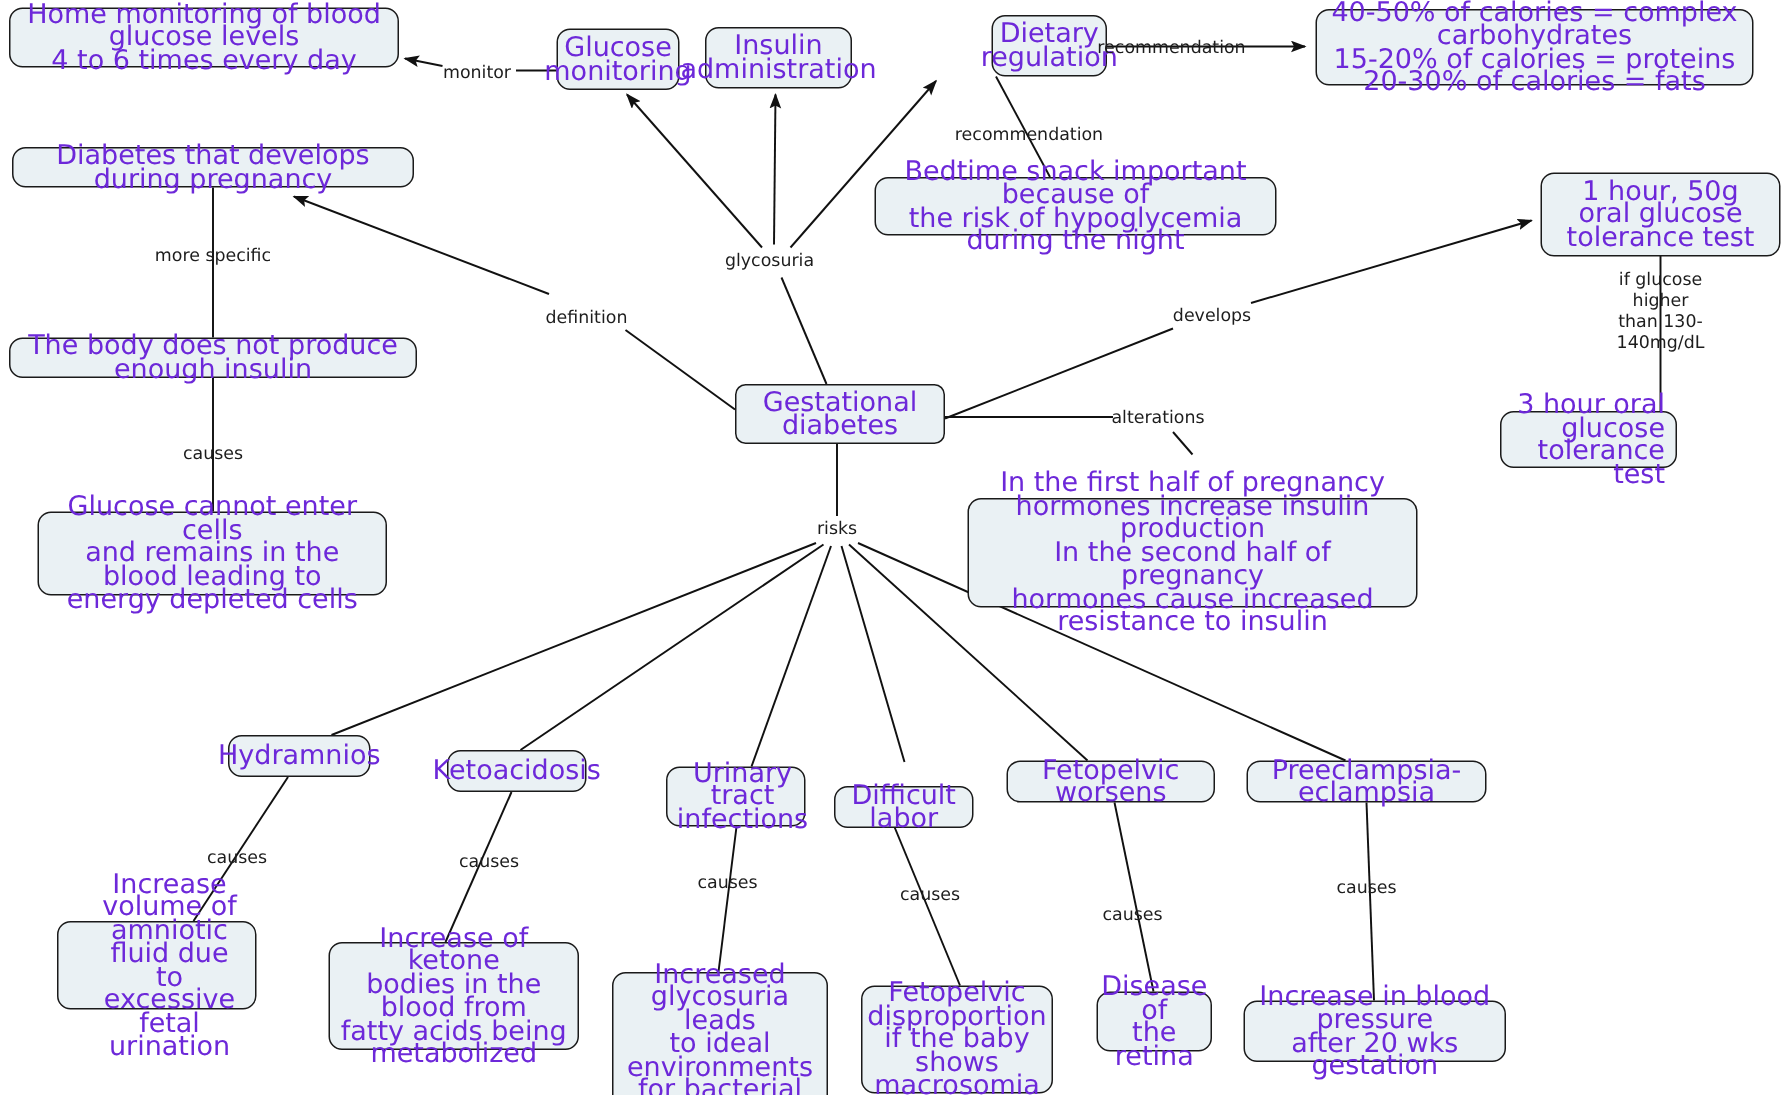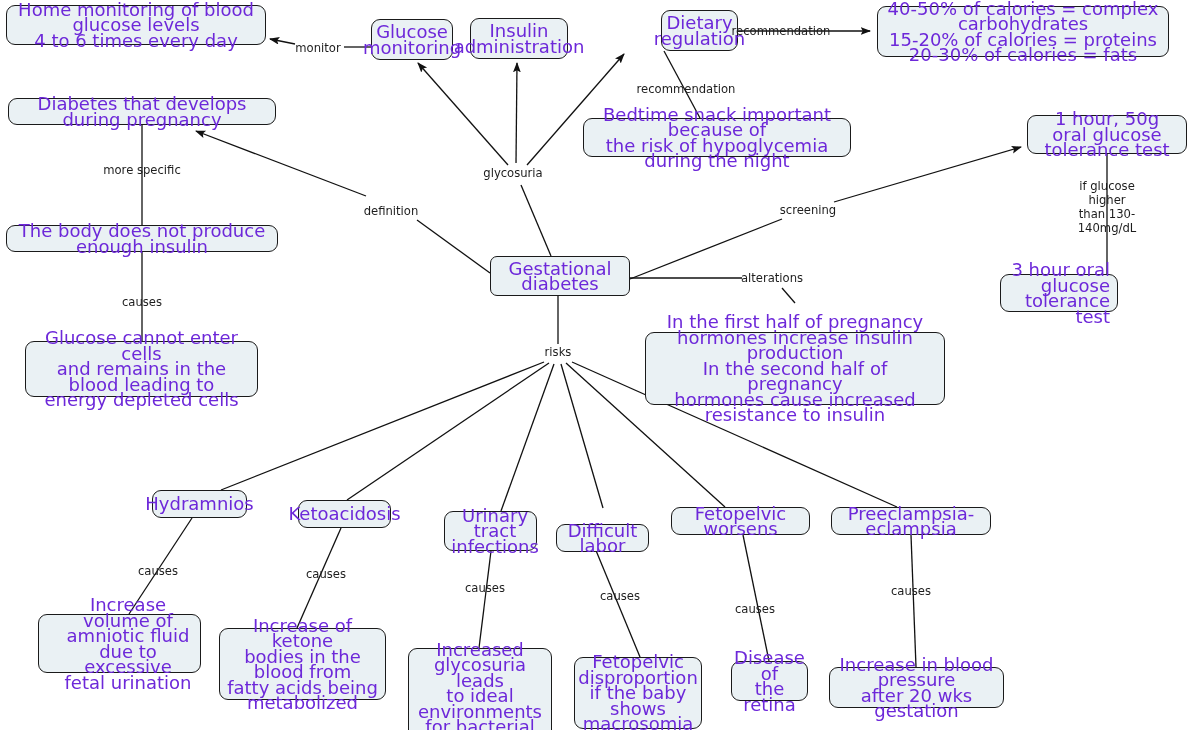--- a/index.html
+++ b/index.html
@@ -106,41 +106,41 @@
       <div class="node" style="left: 470px; top: 18px; width: 98px; height: 41px;">Insulin
 administration</div>
       <div class="node" style="left: 617px; top: 10px; width: 77px; height: 41px; margin-left: 44px;">Dietary
 regulation</div>
       <div class="node" style="left: 877px; top: 6px; width: 292px; height: 51px;">40-50% of calories = complex carbohydrates
 15-20% of calories = proteins
 20-30% of calories = fats</div>
       <div class="node" style="left: 8px; top: 98px; width: 268px; height: 27px;">Diabetes that develops during pregnancy</div>
       <div class="node" style="left: 583px; top: 118px; width: 268px; height: 39px;">Bedtime snack important because of
 the risk of hypoglycemia during the night</div>
-      <div class="node" style="left: 1027px; top: 115px; width: 160px; height: 39px;">1 hour, 50g oral glucose
+      <div class="node" style="left: 1027px; top: 115px; width: 160px; height: 56px;">1 hour, 50g oral glucose
 tolerance test</div>
       <div class="node" style="left: 6px; top: 225px; width: 272px; height: 27px;">The body does not produce enough insulin</div>
       <div class="node central" style="left: 490px; top: 256px; width: 140px; height: 40px;">Gestational diabetes</div>
       <div class="node" style="left: 1000px; top: 274px; width: 118px; height: 38px; text-align: right;">3 hour oral glucose
 tolerance test</div>
       <div class="node" style="left: 645px; top: 303px; width: 300px; height: 73px; margin-top: 29px;">In the first half of pregnancy
 hormones increase insulin production
 In the second half of pregnancy
 hormones cause increased resistance to insulin</div>
       <div class="node" style="left: 25px; top: 341px; width: 233px; height: 56px;">Glucose cannot enter cells
 and remains in the blood leading to
 energy depleted cells</div>
       <div class="node" style="left: 152px; top: 490px; width: 95px; height: 28px;">Hydramnios</div>
       <div class="node" style="left: 298px; top: 500px; width: 93px; height: 28px;">Ketoacidosis</div>
       <div class="node" style="left: 444px; top: 511px; width: 93px; height: 40px; padding-left: 16px;">Urinary tract
 infections</div>
       <div class="node" style="left: 556px; top: 508px; width: 93px; height: 28px; margin-top: 16px;">Difficult labor</div>
       <div class="node" style="left: 671px; top: 507px; width: 139px; height: 28px;">Fetopelvic worsens</div>
       <div class="node" style="left: 831px; top: 507px; width: 160px; height: 28px;">Preeclampsia-eclampsia</div>
-      <div class="node" style="left: 38px; top: 614px; width: 163px; height: 59px; padding-left: 24px;">Increase volume of
+      <div class="node" style="left: 38px; top: 614px; width: 133px; height: 59px; padding-left: 24px;">Increase volume of
 amniotic fluid due to
 excessive fetal urination</div>
       <div class="node" style="left: 219px; top: 628px; width: 167px; height: 72px;">Increase of ketone
 bodies in the blood from
 fatty acids being
 metabolized</div>
       <div class="node" style="left: 408px; top: 648px; width: 144px; height: 96px;">Increased
 glycosuria leads
 to ideal environments
 for bacterial growth</div>
@@ -153,21 +153,21 @@
       <div class="node" style="left: 829px; top: 667px; width: 175px; height: 41px;">Increase in blood pressure
 after 20 wks gestation</div>
     </div>
   <div id="labels-layer">
       <div class="elabel" style="left: 318px; top: 48px;">monitor</div>
       <div class="elabel" style="left: 781px; top: 31px;">recommendation</div>
       <div class="elabel" style="left: 686px; top: 89px;">recommendation</div>
       <div class="elabel" style="left: 142px; top: 170px;">more specific</div>
       <div class="elabel" style="left: 513px; top: 173px;">glycosuria</div>
       <div class="elabel" style="left: 391px; top: 211px;">definition</div>
-      <div class="elabel" style="left: 808px; top: 210px;">screening</div>
+      <div class="elabel" style="left: 808px; top: 210px;">develops</div>
       <div class="elabel" style="left: 1107px; top: 207px;">if glucose higher
 than 130-140mg/dL</div>
       <div class="elabel" style="left: 772px; top: 278px;">alterations</div>
       <div class="elabel" style="left: 142px; top: 302px;">causes</div>
       <div class="elabel" style="left: 558px; top: 352px;">risks</div>
       <div class="elabel" style="left: 158px; top: 571px;">causes</div>
       <div class="elabel" style="left: 326px; top: 574px;">causes</div>
       <div class="elabel" style="left: 485px; top: 588px;">causes</div>
       <div class="elabel" style="left: 620px; top: 596px;">causes</div>
       <div class="elabel" style="left: 755px; top: 609px;">causes</div>

